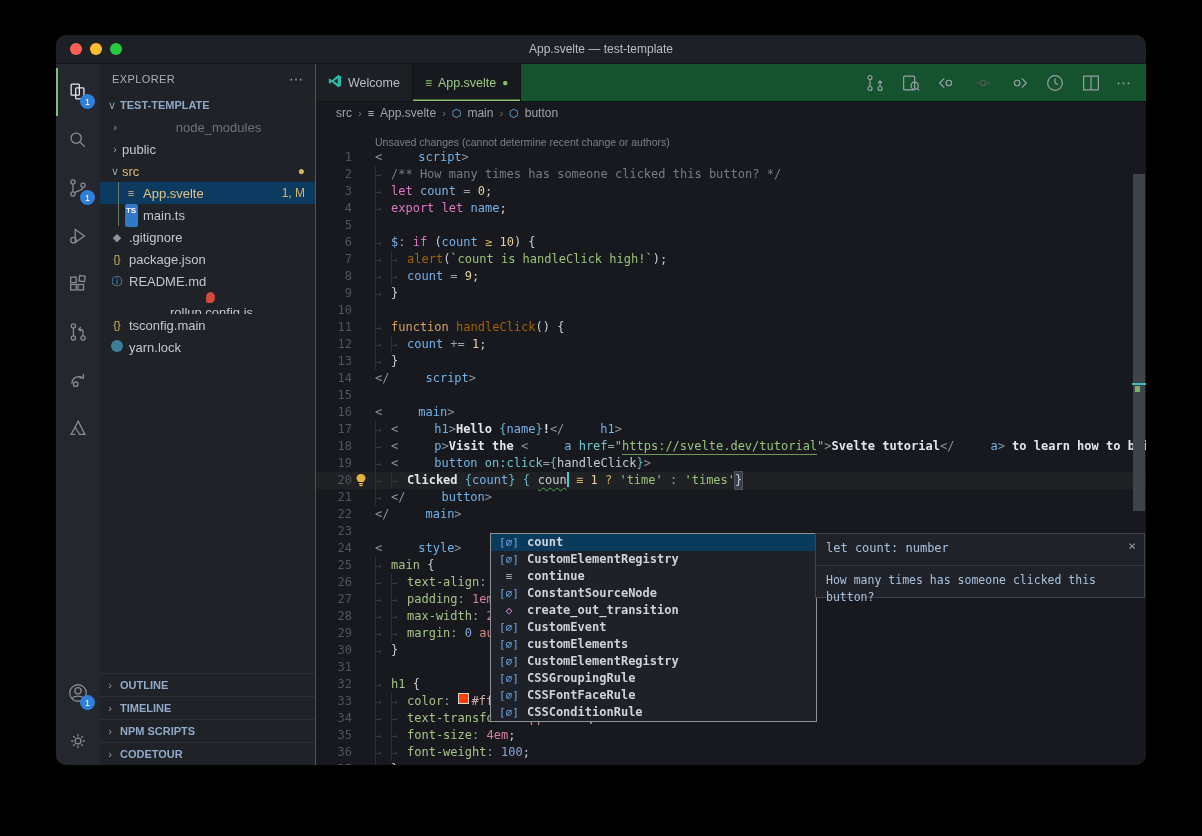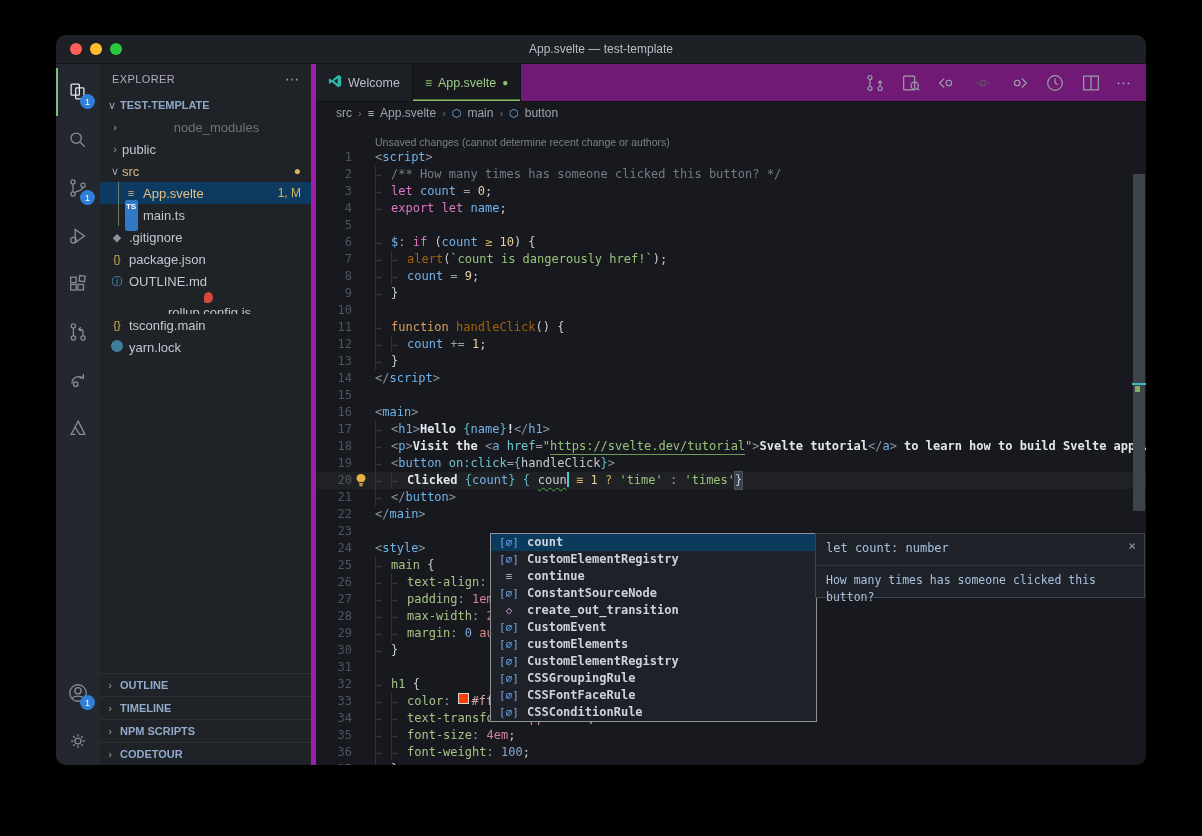--- a/index.html
+++ b/index.html
@@ -17,48 +17,48 @@
   .activitybar{width:44px;background:#24272d;display:flex;flex-direction:column;align-items:center;
     padding-top:4px;box-sizing:border-box;}
   .act-item{width:44px;height:48px;display:flex;align-items:center;justify-content:center;position:relative;cursor:pointer;}
   .act-item svg{stroke:#878d96;fill:none;stroke-width:1.4;}
   .act-item.active{box-shadow:inset 2px 0 0 #7fbf7f;}
   .act-item.active svg{stroke:#e4e7eb;}
   .badge{position:absolute;right:5px;bottom:7px;min-width:15px;height:15px;border-radius:8px;background:#2f7fd6;
     color:#fff;font-size:9px;display:flex;align-items:center;justify-content:center;padding:0 2px;box-sizing:border-box;}
   .act-spacer{flex:1;}
   
-  .sidebar{width:216px;background:#1f2227;display:flex;flex-direction:column;border-right:5px solid #a21caf;box-sizing:border-box;}
+  .sidebar{width:216px;background:#1f2227;display:flex;flex-direction:column;border-right:1px solid #a21caf;box-sizing:border-box;}
   .sb-header{height:30px;display:flex;align-items:center;justify-content:space-between;padding:0 12px;}
   .sb-header .label{font-size:11px;letter-spacing:.4px;color:#b3adc0;}
   .sb-header .more{color:#9aa0a8;font-size:14px;cursor:pointer;}
   .sb-root{height:22px;display:flex;align-items:center;font-size:11px;font-weight:bold;color:#8fa8c8;padding-left:4px;cursor:pointer;}
   .sb-root .chev{width:16px;text-align:center;color:#9aa0a8;font-weight:normal;}
   .tree{font-size:13px;color:#c3c8d0;}
   .trow{height:22px;display:flex;align-items:center;cursor:pointer;position:relative;}
   .trow .chev{width:14px;text-align:center;color:#9aa0a8;font-size:11px;}
   .trow .ficon{width:18px;text-align:center;font-size:11px;margin-right:3px;flex:none;}
   .trow .flabel{flex:1;white-space:nowrap;overflow:hidden;}
   .trow .fbadge{margin-right:10px;font-size:12px;}
   .trow.dim .flabel{color:#6d727b;text-align:center;}
   .trow.mod .flabel{color:#ddba7e;}
   .trow.selected{background:#0d3a60;}
   .trow.selected .flabel{color:#e3c182;}
   .trow.guide:before{content:"";position:absolute;left:18px;top:0;bottom:0;width:1px;background:#74936f;opacity:.8;}
-  .ts-ic{display:inline-block;width:13px;height:31px;background:#3178c6;color:#fff;font-size:8px;font-weight:bold;
+  .ts-ic{display:inline-block;width:13px;height:23px;background:#3178c6;color:#fff;font-size:8px;font-weight:bold;
     border-radius:2px;line-height:13px;}
   .drop-ic{display:inline-block;width:9px;height:11px;background:#d4493c;border-radius:50% 50% 50% 2px;}
   .yarn-ic{display:inline-block;width:12px;height:12px;background:#3d7e9a;border-radius:50%;}
   .sb-bottomfill{flex:1;}
   .sb-section{height:22px;display:flex;align-items:center;border-top:1px solid #2a2e35;font-size:11px;
     font-weight:bold;color:#92aac9;cursor:pointer;}
   .sb-section .chev{width:20px;text-align:center;color:#9aa0a8;font-weight:normal;}
   
   .editor{flex:1;display:flex;flex-direction:column;position:relative;background:#17191e;min-width:0;}
-  .tabbar{height:37px;background:#701a75;display:flex;align-items:stretch;border-bottom:1px solid #101216;}
+  .tabbar{height:37px;background:#14532d;display:flex;align-items:stretch;border-bottom:1px solid #101216;}
   .tab{display:flex;align-items:center;gap:6px;padding:0 12px;font-size:12.5px;cursor:pointer;position:relative;
     background:#1c1f24;color:#b9bec6;border-right:1px solid #101216;}
   .tab.active{background:#17191e;color:#9ccb84;box-shadow:inset 0 -1.5px 0 #8bc36a;}
   .tab .ticon{font-size:12px;}
   .tab .dot{color:#8bc36a;font-size:10px;}
   .tab-fill{flex:1;display:flex;align-items:center;justify-content:flex-end;gap:14px;padding-right:14px;}
   .tbicon{cursor:pointer;display:flex;align-items:center;}
   .tbicon svg{stroke:#9aa0a8;fill:none;stroke-width:1.3;}
   .tbicon.dim svg{stroke:#565b63;}
   .tbicon.more{color:#9aa0a8;font-size:15px;letter-spacing:1px;}
@@ -71,21 +71,21 @@
   .code{position:relative;flex:1;overflow:hidden;
     font-family:"DejaVu Sans Mono",monospace;font-size:12px;line-height:17px;}
   .blame{color:#7b8089;font-size:10.5px;font-family:"Liberation Sans",sans-serif;padding-left:59px;height:13px;line-height:13px;margin-top:12px;}
   .cline{display:flex;height:17px;white-space:pre;position:relative;}
   .cline.current{background:rgba(255,255,255,.035);}
   .gut{width:59px;flex:none;color:#4d5460;text-align:right;padding-right:23px;box-sizing:border-box;user-select:none;}
   .bulb{position:absolute;left:38px;top:1px;width:14px;height:14px;}
   .ind{display:inline-block;width:16px;flex:none;background:linear-gradient(#2c3037,#2c3037) left top/1px 100% no-repeat;
     color:#3b414c;}
   .ind:not(.noarrow):before{content:"\2192";font-size:10px;}
-  .tok-pun{color:#8a919d;} .tok-tag{color:#6fb3e8;} .tok-kw{color:#dd78c6;} .tok-kw2{color:#d7a05f;}
+  .tok-pun{color:#8a919d;} .tok-tag{color:#6fb3e8;margin-left:36px;} .tok-kw{color:#dd78c6;} .tok-kw2{color:#d7a05f;}
   .tok-fn{color:#a16207;} .tok-var{color:#74b2ea;} .tok-num{color:#e9cfa0;} .tok-str{color:#98c379;}
   .tok-strlink{color:#98c379;border-bottom:1px solid #6f9b55;} .tok-op{color:#9aa0a8;} .tok-opg{color:#d6b05c;}
   .tok-cmt{color:#767b85;} .tok-txt{color:#e2e6ec;font-weight:bold;} .tok-plain{color:#c8ccd4;}
   .tok-attr{color:#6fc7ce;} .tok-brc{color:#62bac6;}
   .tok-csel{color:#a6c487;} .tok-cprop{color:#a6c487;} .tok-cpink{color:#d87e9e;} .tok-cnum{color:#86a5d8;}
   .tok-csalmon{color:#d68d82;} .tok-chex{color:#d8a6ac;}
   .tok-sqg{color:#c8ccd4;text-decoration:underline wavy #4caf50 1px;text-underline-offset:3px;margin-left:8px;}
   .tok-match{color:#c8ccd4;background:#3a4149;outline:1px solid #4a525c;}
   .tok-swatch{display:inline-block;width:9px;height:9px;background:#ff3e00;border:1px solid #d9d9d9;margin:0 3px 0 0;vertical-align:-1px;}
   .caret{display:inline-block;width:2px;height:15px;background:#52c7d0;vertical-align:-3px;}
@@ -236,21 +236,21 @@
           <div class="trow" style="padding-left: 8px;">
             <span class="ficon" style="color:#8d93a0">◆</span>
             <span class="flabel">.gitignore</span>
           </div>
           <div class="trow" style="padding-left: 8px;">
             <span class="ficon" style="color:#d9b65c">{}</span>
             <span class="flabel">package.json</span>
           </div>
           <div class="trow" style="padding-left: 8px;">
             <span class="ficon" style="color:#5ba3d6">ⓘ</span>
-            <span class="flabel">OUTLINE.md</span>
+            <span class="flabel">README.md</span>
           </div>
           <div class="trow" style="padding-left: 8px; flex-direction: column;">
             <span class="ficon" style="color:"><span class="drop-ic"></span></span>
             <span class="flabel">rollup.config.js</span>
           </div>
           <div class="trow" style="padding-left: 8px;">
             <span class="ficon" style="color:#d9b65c">{}</span>
             <span class="flabel">tsconfig.main</span>
           </div>
           <div class="trow" style="padding-left: 8px;">
@@ -362,21 +362,21 @@
 
       <div class="code" id="codearea">
         <div class="blame">Unsaved changes (cannot determine recent change or authors)</div>
         <div id="codelines">
             <div class="cline"><div class="gut">1</div><span class="tok-pun">&lt;</span><span class="tok-tag">script</span><span class="tok-pun">&gt;</span></div>
             <div class="cline"><div class="gut">2</div><span class="ind"></span><span class="tok-cmt">/** How many times has someone clicked this button? */</span></div>
             <div class="cline"><div class="gut">3</div><span class="ind"></span><span class="tok-kw">let</span><span class="tok-plain"> </span><span class="tok-var">count</span><span class="tok-op"> = </span><span class="tok-num">0</span><span class="tok-plain">;</span></div>
             <div class="cline"><div class="gut">4</div><span class="ind"></span><span class="tok-kw">export</span><span class="tok-plain"> </span><span class="tok-kw">let</span><span class="tok-plain"> </span><span class="tok-var">name</span><span class="tok-plain">;</span></div>
             <div class="cline"><div class="gut">5</div><span class="ind noarrow"></span></div>
             <div class="cline"><div class="gut">6</div><span class="ind"></span><span class="tok-var">$</span><span class="tok-op">:</span><span class="tok-plain"> </span><span class="tok-kw">if</span><span class="tok-plain"> (</span><span class="tok-var">count</span><span class="tok-plain"> </span><span class="tok-opg">≥</span><span class="tok-plain"> </span><span class="tok-num">10</span><span class="tok-plain">) {</span></div>
-            <div class="cline"><div class="gut">7</div><span class="ind"></span><span class="ind"></span><span class="tok-fn">alert</span><span class="tok-plain">(</span><span class="tok-str">`count is dangerously href!`</span><span class="tok-plain">);</span></div>
+            <div class="cline"><div class="gut">7</div><span class="ind"></span><span class="ind"></span><span class="tok-fn">alert</span><span class="tok-plain">(</span><span class="tok-str">`count is handleClick high!`</span><span class="tok-plain">);</span></div>
             <div class="cline"><div class="gut">8</div><span class="ind"></span><span class="ind"></span><span class="tok-var">count</span><span class="tok-op"> = </span><span class="tok-num">9</span><span class="tok-plain">;</span></div>
             <div class="cline"><div class="gut">9</div><span class="ind"></span><span class="tok-plain">}</span></div>
             <div class="cline"><div class="gut">10</div><span class="ind noarrow"></span></div>
             <div class="cline"><div class="gut">11</div><span class="ind"></span><span class="tok-kw2">function</span><span class="tok-plain"> </span><span class="tok-fn">handleClick</span><span class="tok-plain">() {</span></div>
             <div class="cline"><div class="gut">12</div><span class="ind"></span><span class="ind"></span><span class="tok-var">count</span><span class="tok-op"> += </span><span class="tok-num">1</span><span class="tok-plain">;</span></div>
             <div class="cline"><div class="gut">13</div><span class="ind"></span><span class="tok-plain">}</span></div>
             <div class="cline"><div class="gut">14</div><span class="tok-pun">&lt;/</span><span class="tok-tag">script</span><span class="tok-pun">&gt;</span></div>
             <div class="cline"><div class="gut">15</div></div>
             <div class="cline"><div class="gut">16</div><span class="tok-pun">&lt;</span><span class="tok-tag">main</span><span class="tok-pun">&gt;</span></div>
             <div class="cline"><div class="gut">17</div><span class="ind"></span><span class="tok-pun">&lt;</span><span class="tok-tag">h1</span><span class="tok-pun">&gt;</span><span class="tok-txt">Hello </span><span class="tok-brc">{</span><span class="tok-var">name</span><span class="tok-brc">}</span><span class="tok-txt">!</span><span class="tok-pun">&lt;/</span><span class="tok-tag">h1</span><span class="tok-pun">&gt;</span></div>

